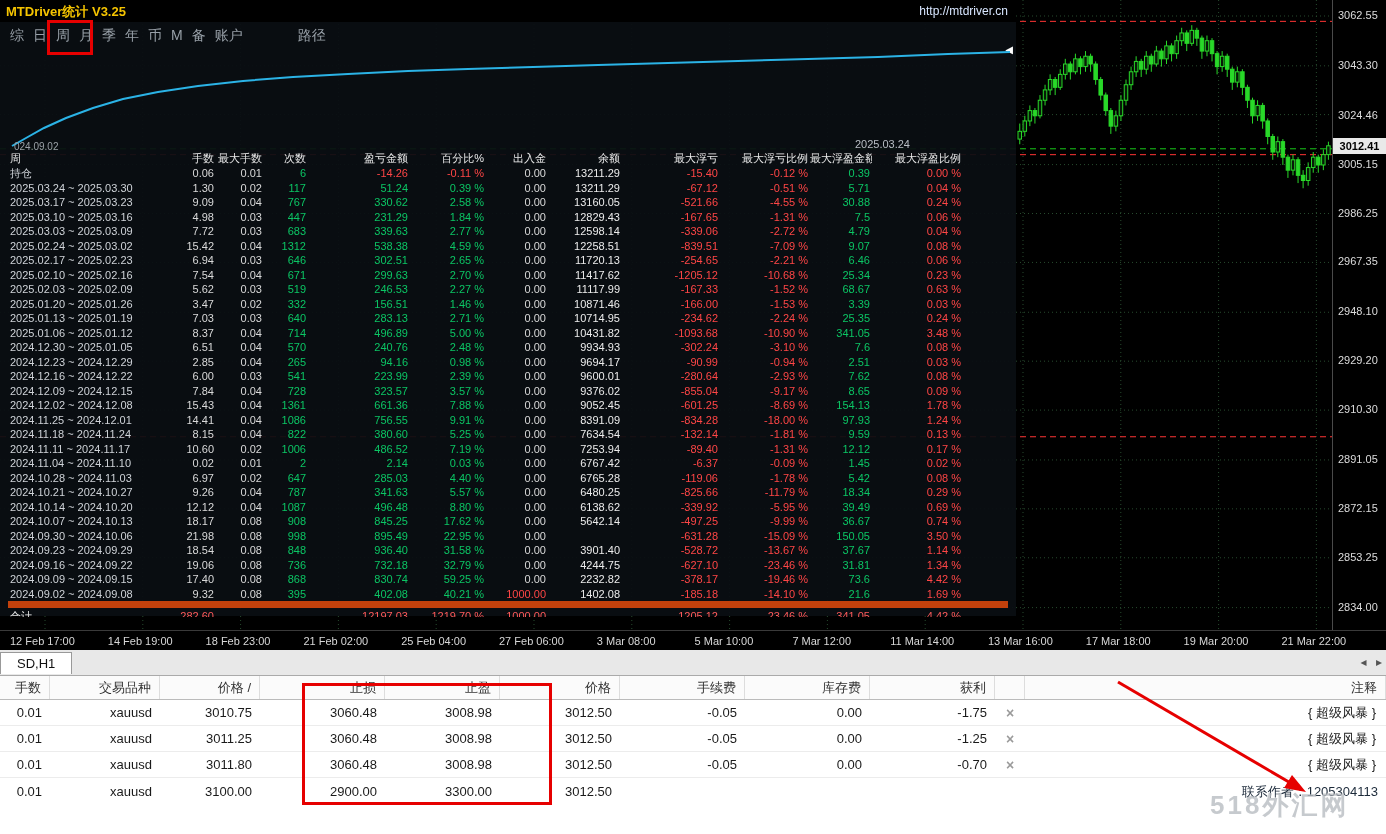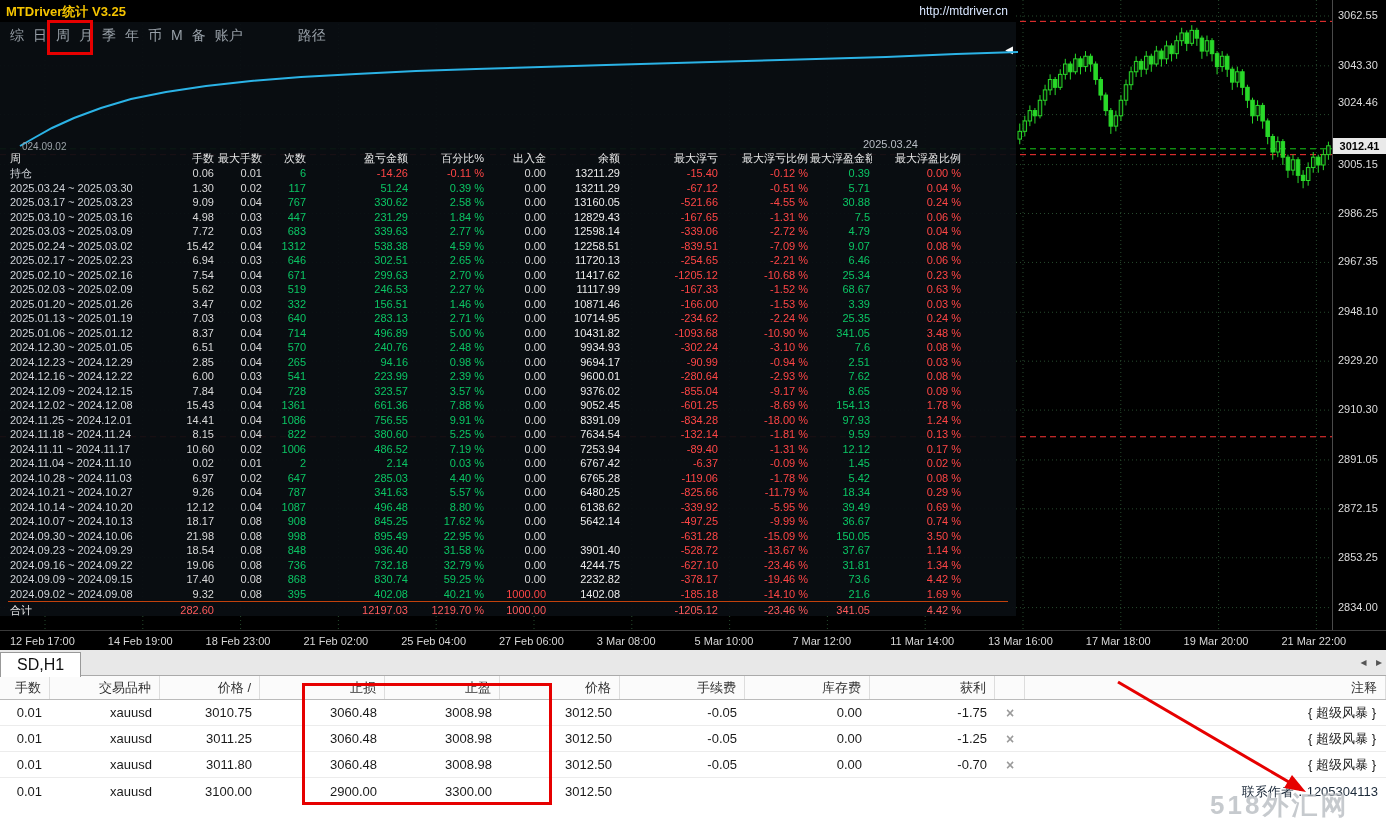--- a/index.html
+++ b/index.html
@@ -18,37 +18,37 @@
 
   
   .stats-panel{position:absolute;left:0;top:0;width:1016px;height:616px;background:rgba(10,14,18,0.93);z-index:10}
   .panel-titlebar{position:absolute;left:0;top:0;width:100%;height:22px;background:#000;line-height:22px}
   .panel-title{color:#f5c400;font-weight:bold;font-size:13px;padding-left:6px}
   .panel-url{position:absolute;right:8px;top:0;color:#d8e6ff;font-size:12px}
   .panel-menu{position:absolute;left:10px;top:22px;height:26px;line-height:26px;color:#98a0a8;font-size:14px;white-space:nowrap}
   .menu-item{margin-right:9px;cursor:pointer}
   .menu-last{margin-left:46px}
   .panel-scroll{position:absolute;right:3px;top:44px;color:#fff;font-size:10px}
-  .equity-area{position:absolute;left:12px;top:48px;width:916px;height:102px}
+  .equity-area{position:absolute;left:4px;top:48px;width:916px;height:102px}
   #equity-svg{position:absolute;left:4px;top:0}
   .eq-start{position:absolute;left:10px;bottom:-2px;color:#9aa0a6;font-size:10px}
   .eq-end{position:absolute;right:10px;bottom:0;color:#b8bec4;font-size:11px}
   .stats-table{position:absolute;left:8px;top:150px;width:1000px}
   .s-row{display:grid;grid-template-columns:168px 40px 48px 44px 102px 76px 62px 74px 98px 90px 62px 91px;
     height:14.5px;line-height:14.5px;font-size:11px;white-space:nowrap}
   .s-head{height:16px;line-height:16px}
   .s-cell{text-align:right;padding-right:2px;overflow:hidden}
   .s-cell.c0{text-align:left;padding-left:2px}
-  .s-total{border-top:1px solid #c2410c;height:16px;line-height:16px}
+  .s-total{border-top:7px solid #c2410c;height:16px;line-height:16px}
 
   
   .terminal{position:absolute;left:0;top:650px;width:1386px;height:184px;background:#fff;z-index:20}
   .tab-bar{position:relative;width:100%;height:26px;background:#e8e8e8;border-bottom:1px solid #aaa}
   .chart-tab{position:absolute;left:0;top:2px;padding:3px 16px;background:#fff;border:1px solid #999;border-bottom:none;
-    font-size:16px;color:#111;cursor:pointer}
+    font-size:13px;color:#111;cursor:pointer}
   .tab-arrows{position:absolute;right:4px;top:5px;color:#555;font-size:12px}
   .tab-arrows span{margin-left:6px;cursor:pointer}
   .t-grid{display:grid;grid-template-columns:50px 110px 100px 125px 115px 120px 125px 125px 125px 30px 1fr}
   .t-header{height:24px;line-height:24px;background:#fbfbfb;border-bottom:1px solid #bbb}
   .th-cell{font-size:13px;color:#333;text-align:right;padding-right:8px;border-right:1px solid #ddd;overflow:hidden;cursor:pointer}
   .t-row{height:26px;line-height:26px;border-bottom:1px solid #ececec}
   .td-cell{font-size:13px;color:#1a1a1a;text-align:right;padding-right:8px;overflow:hidden;white-space:nowrap}
   .td-close{color:#9a9a9a;font-weight:bold;font-size:14px;text-align:center;cursor:pointer}
   .td-comment{font-size:13px;color:#222;text-align:right;padding-right:10px;white-space:nowrap}
   .t-summary{position:relative;height:28px;line-height:28px;background:#d6d6d6;border-top:1px solid #b5b5b5;border-bottom:1px solid #b5b5b5}
@@ -223,21 +223,21 @@
         <line x1="1318.29" y1="154.61417500000047" x2="1318.29" y2="172.73367500000046" stroke="#29d829" stroke-width="1"></line>
         <rect x="1316.54" y="157.20267500000045" width="3.5" height="7.765500000000003" fill="#29d829" stroke="#29d829" stroke-width="1"></rect>
         <line x1="1323.35" y1="149.43717500000045" x2="1323.35" y2="170.14517500000045" stroke="#29d829" stroke-width="1"></line>
         <rect x="1321.6" y="154.61417500000047" width="3.5" height="10.353999999999985" fill="#071a07" stroke="#29d829" stroke-width="1"></rect>
         <line x1="1328.4099999999999" y1="141.67167500000045" x2="1328.4099999999999" y2="159.79117500000046" stroke="#29d829" stroke-width="1"></line>
         <rect x="1326.6599999999999" y="145.78739000000084" width="3.5" height="8.826784999999632" fill="#071a07" stroke="#29d829" stroke-width="1"></rect>
       </svg>
     <div class="price-scale" id="price-scale">
         <div class="p-label" style="top: 9px;">3062.55</div>
         <div class="p-label" style="top: 58.8286px;">3043.30</div>
-        <div class="p-label" style="top: 96px;">3024.46</div>
+        <div class="p-label" style="top: 109px;">3024.46</div>
         <div class="p-label" style="top: 157.58px;">3005.15</div>
         <div class="p-label" style="top: 206.503px;">2986.25</div>
         <div class="p-label" style="top: 255.425px;">2967.35</div>
         <div class="p-label" style="top: 305.254px;">2948.10</div>
         <div class="p-label" style="top: 354.176px;">2929.20</div>
         <div class="p-label" style="top: 403.099px;">2910.30</div>
         <div class="p-label" style="top: 452.928px;">2891.05</div>
         <div class="p-label" style="top: 501.85px;">2872.15</div>
         <div class="p-label" style="top: 550.773px;">2853.25</div>
         <div class="p-label" style="top: 600.602px;">2834.00</div>

